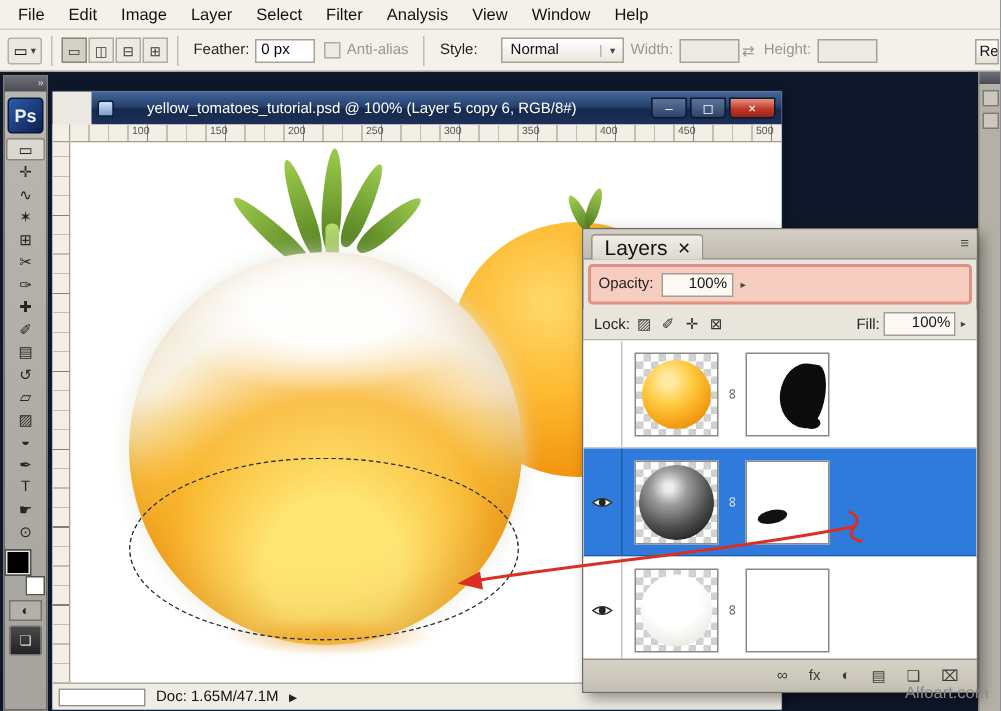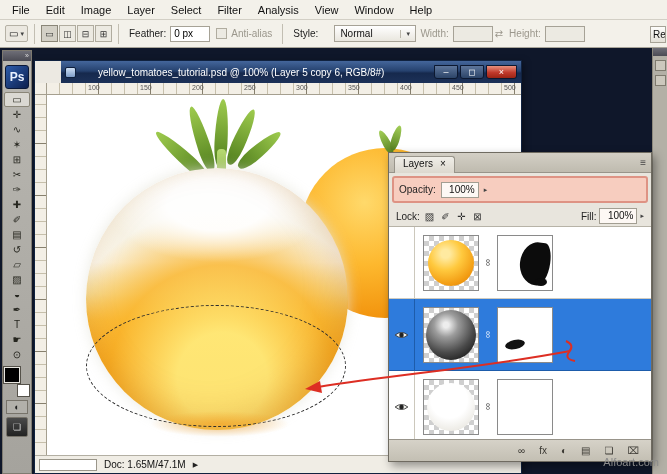--- a/index.html
+++ b/index.html
@@ -69,27 +69,27 @@
   radial-gradient(ellipse 42% 22% at 50% 14%, rgba(255,255,255,.95) 0 45%, rgba(255,255,255,0) 100%),
   radial-gradient(circle at 52% 80%, rgba(255,233,120,.95) 0 18%, rgba(250,180,40,.8) 45%, rgba(0,0,0,0) 68%),
   linear-gradient(180deg,#f1ebda 0%,#faf6ea 36%,#f6e3a8 48%,#f9c14a 58%,#f5a021 72%,#ea8414 88%,#dd7410 100%);
  box-shadow:inset -8px -12px 34px rgba(180,90,0,.25), 0 0 14px rgba(230,230,220,.8);}
 .glow{position:absolute;left:103px;top:316px;width:140px;height:26px;border-radius:50%;background:radial-gradient(ellipse,rgba(244,150,20,.55),rgba(244,150,20,0) 70%);}
 .marquee{position:absolute;left:39px;top:210px;width:260px;height:122px;border:1.5px dashed #2c2c2c;border-radius:50%;}
 
 
 .layers{position:absolute;left:388px;top:152px;width:264px;height:310px;background:#e8e5dd;border:1px solid #6f6b61;box-shadow:3px 4px 9px rgba(0,0,0,.4);z-index:20;}
 .lp-head{position:absolute;left:0;top:0;right:0;height:20px;background:linear-gradient(#d3cfc5,#bfbbaf);border-bottom:1px solid #98948a;display:flex;align-items:center;padding:0 5px;}
-.lp-tab{height:17px;margin-top:3px;background:linear-gradient(#f0eee8,#dcd8ce);border:1px solid #98948a;border-bottom:none;border-radius:3px 3px 0 0;padding:1px 8px 0;font-size:10px;display:flex;gap:7px;align-items:flex-start;}
+.lp-tab{height:17px;margin-top:3px;background:linear-gradient(#f0eee8,#dcd8ce);border:1px solid #98948a;border-bottom:none;border-radius:3px 3px 0 0;padding:1px 8px 0;font-size:14px;display:flex;gap:7px;align-items:flex-end;}
 .lp-menu{margin-left:auto;font-size:10px;color:#444;}
 .blendrow{position:absolute;left:3px;top:23px;right:3px;height:27px;background:#f7cdbf;border:2px solid #de9384;border-radius:3px;display:flex;align-items:center;padding:0 5px;gap:5px;}
 .blend-select{width:106px;height:18px;background:linear-gradient(#f4bdab,#eba18c);border:1px solid #9b6a5c;border-radius:2px;display:flex;align-items:center;font-size:10px;padding-left:5px;color:#3a241d;}
 .blend-select .dd{margin-left:auto;width:14px;text-align:center;border-left:1px solid #c09384;font-size:7px;color:#5a3a30;}
 .lbl{font-size:10px;color:#222;}
-.valbox{width:38px;height:16px;background:#fdf8f4;border:1px solid #a29e92;font-size:10px;text-align:right;padding:1px 3px 0 0;}
+.valbox{width:48px;height:16px;background:#fdf8f4;border:1px solid #a29e92;font-size:10px;text-align:right;padding:1px 3px 0 0;}
 .spin{font-size:7px;color:#444;}
 .lockrow{position:absolute;left:0;top:53px;right:0;height:21px;display:flex;align-items:center;padding:0 7px;gap:3px;border-bottom:1px solid #b7b3a7;background:#e8e5dd;}
 .lockrow .ic{font-size:10px;width:13px;text-align:center;color:#333;}
 .fill-lbl{margin-left:auto;}
 .lrows{position:absolute;left:0;top:74px;right:0;bottom:22px;background:#fff;overflow:hidden;}
 .lrow{height:72px;display:flex;align-items:center;border-bottom:1px solid #cfcbc0;background:#fff;}
 .lrow.sel{background:#2e7bdc;border-bottom-color:#1d5cab;}
 .eyecell{width:26px;height:100%;border-right:1px solid #ccc8bc;display:flex;align-items:center;justify-content:center;flex:none;}
 .lrow.sel .eyecell{border-right-color:#1d5cab;}
 .checker{background-color:#fff;background-image:linear-gradient(45deg,#cfcfcf 25%,transparent 25%,transparent 75%,#cfcfcf 75%),linear-gradient(45deg,#cfcfcf 25%,transparent 25%,transparent 75%,#cfcfcf 75%);background-size:10px 10px;background-position:0 0,5px 5px;}

